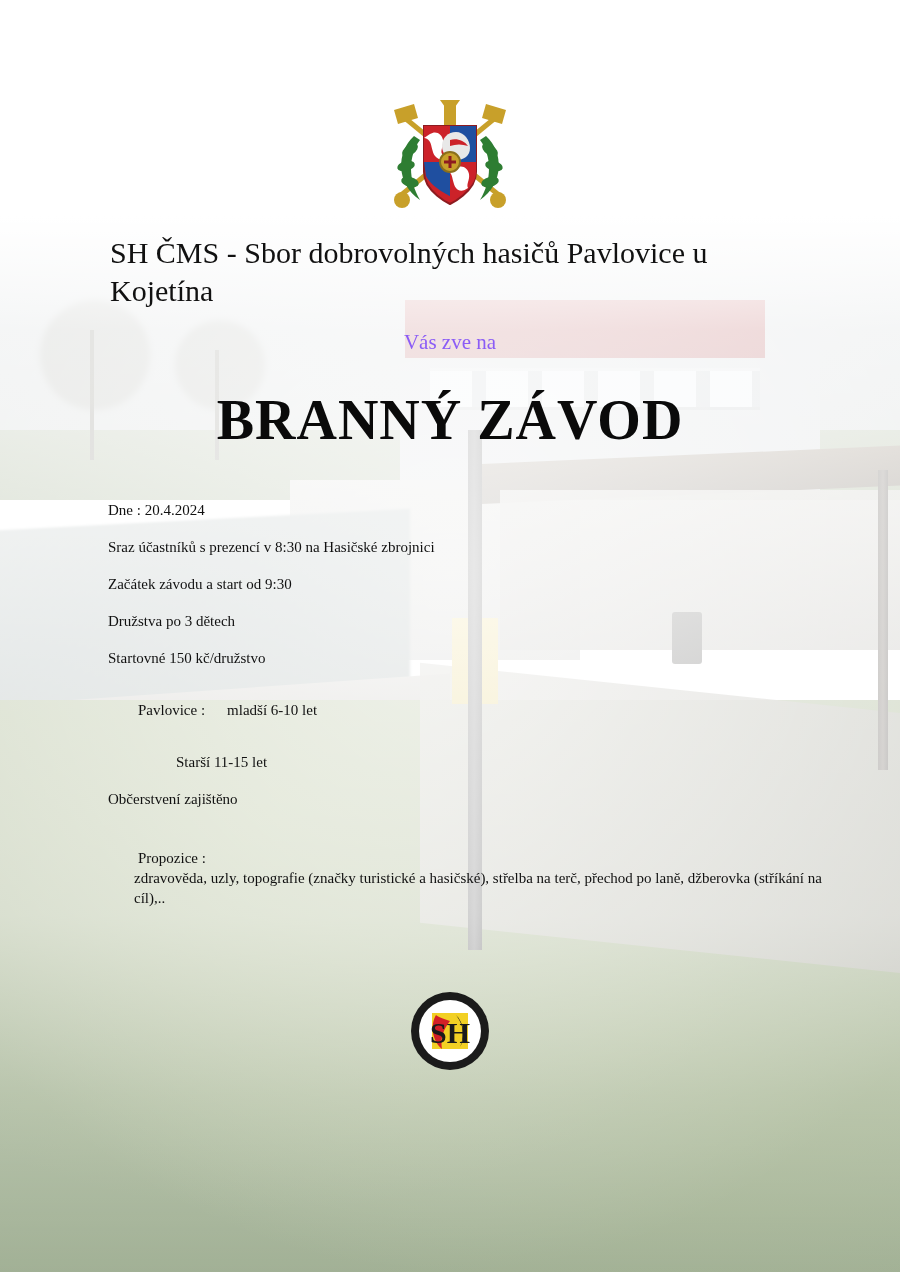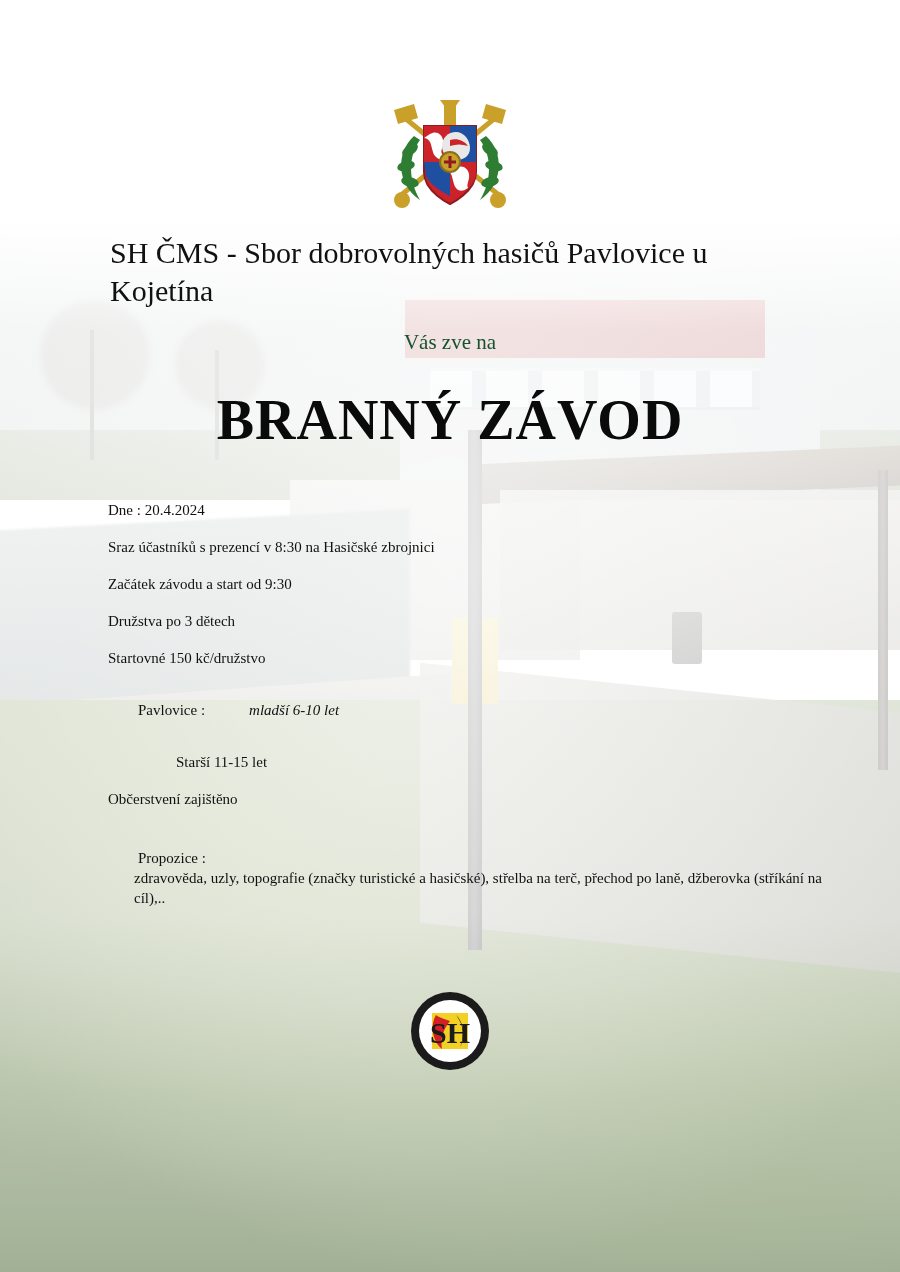--- a/index.html
+++ b/index.html
@@ -170,21 +170,21 @@
     color: #111111;
   }
 
   .invite {
     position: absolute;
     left: 110px;
     top: 330px;
     width: 680px;
     text-align: center;
     font-size: 21px;
-    color: #14532d;
+    color: #8b5cf6;
   }
 
   .headline {
     position: absolute;
     left: 0;
     top: 388px;
     width: 900px;
     text-align: center;
     font-size: 56px;
     font-weight: bold;
@@ -206,21 +206,21 @@
     white-space: pre-wrap;
   }
   .details .line.indent {
     margin-left: 68px;
   }
   .details .line.para {
     line-height: 1.33;
     margin-bottom: 0;
   }
   .kat-label { display: inline-block; }
-  .kat-value { display: inline-block; margin-left: 44px; font-style: italic; }
+  .kat-value { display: inline-block; margin-left: 22px; }
   .prop-label { display: inline-block; }
   .prop-value { display: inline-block; margin-left: 26px; }
 
   .sh-logo {
     position: absolute;
     left: 50%;
     top: 991px;
     transform: translateX(-50%);
     width: 80px;
     height: 80px;

